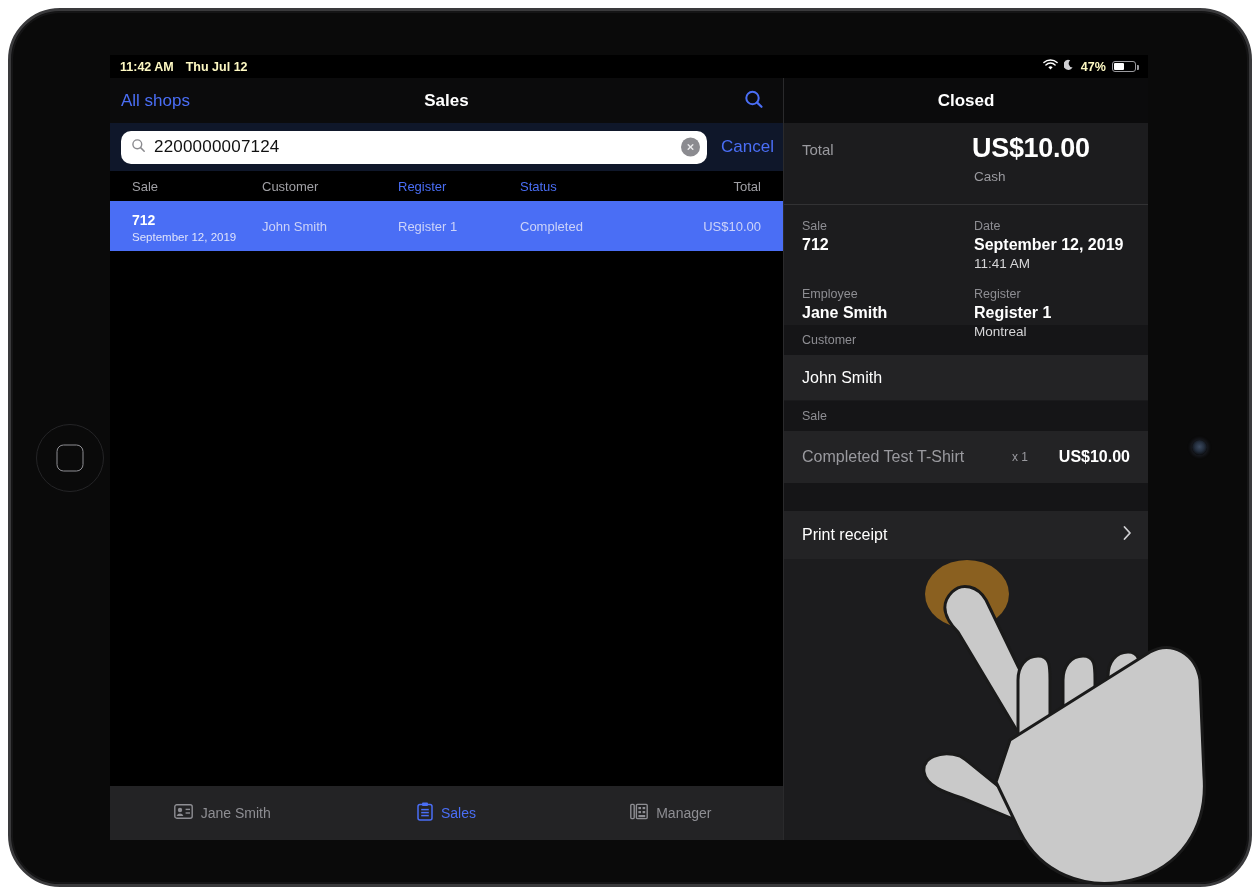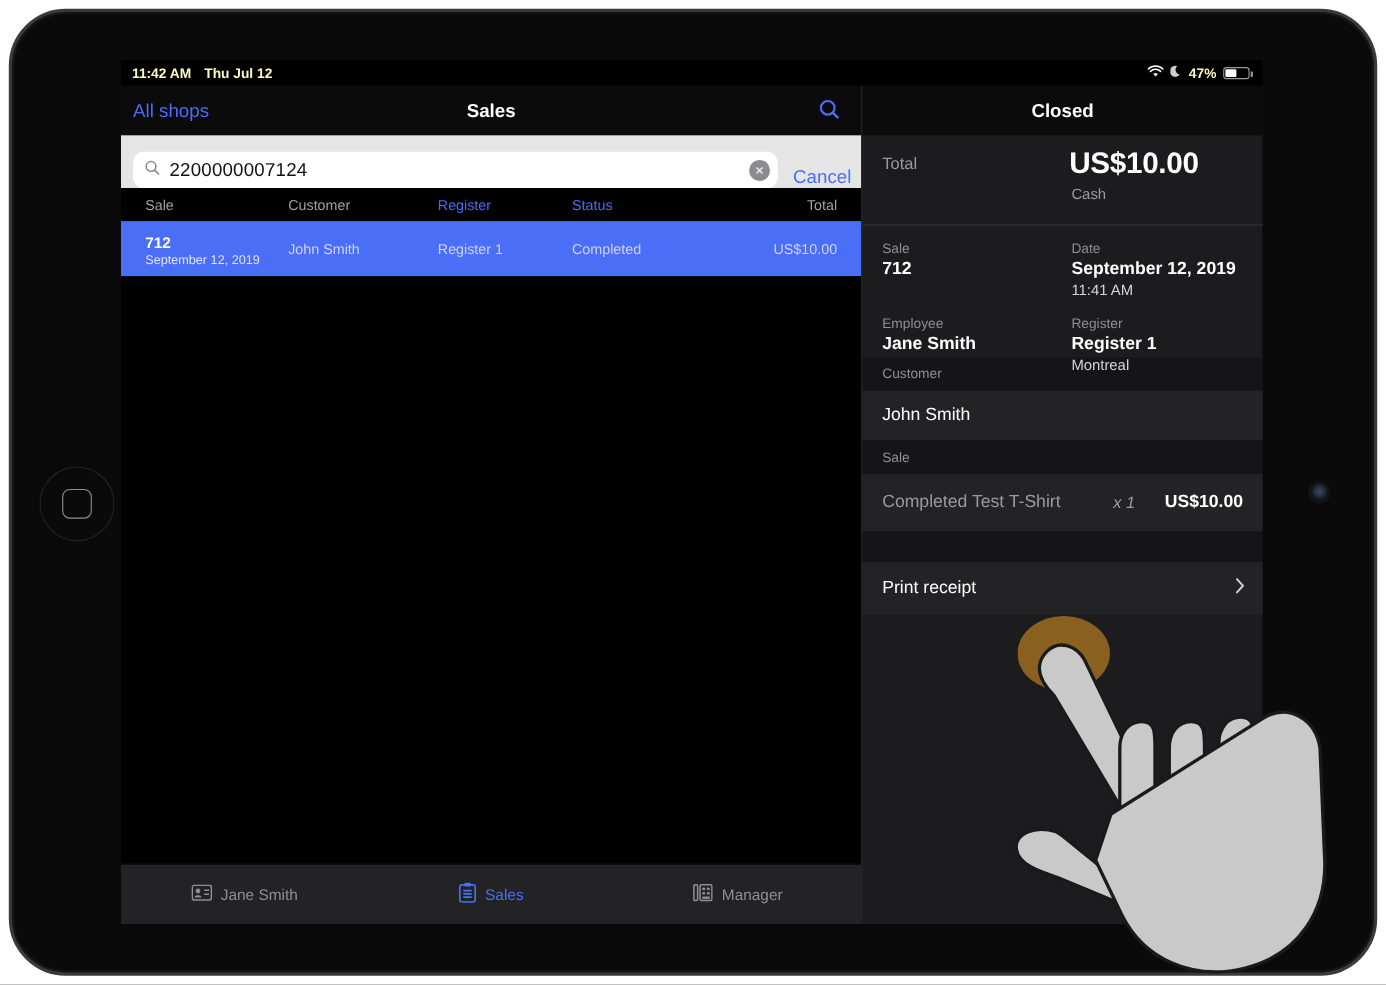--- a/index.html
+++ b/index.html
@@ -51,21 +51,21 @@
   .pane-right{ position:absolute; left:673px; top:23px; width:365px; height:762px; background:#1c1c1e;
                border-left:1px solid #2a2a2c; }
 
   
   .navbar{ position:relative; height:45px; background:#0b0b0c; display:flex; align-items:center; }
   .nav-left{ position:absolute; left:11px; color:#4a6ef5; font-size:17px; }
   .nav-title{ width:100%; text-align:center; color:#fff; font-size:17px; font-weight:bold; }
   .nav-search-btn{ position:absolute; right:16px; top:9px; width:26px; height:26px; }
 
   
-  .searchrow{ position:relative; height:48px; background:#e5e5e5; display:flex; align-items:flex-end; padding:0 0 0 11px; }
+  .searchrow{ position:relative; height:48px; background:#0f172a; display:flex; align-items:center; padding:0 0 0 11px; }
   .searchfield{
     position:relative; width:586px; height:33px; background:#fff; border-radius:10px;
     display:flex; align-items:center; padding:0 10px;
   }
   .searchfield .sf-text{ color:#111; font-size:17px; margin-left:8px; letter-spacing:.2px; }
   .clear-btn{ position:absolute; right:7px; top:50%; transform:translateY(-50%);
     width:19px; height:19px; border-radius:50%; background:#8b8b90;
     display:flex; align-items:center; justify-content:center; }
   .cancel-btn{ margin-left:14px; color:#4a6ef5; font-size:17px; }
 
@@ -108,21 +108,21 @@
   .fld-sub{ color:#d6d6d8; font-size:13.5px; margin-top:2px; font-weight:normal; }
 
   .sec-head{ height:30px; background:#151517; display:flex; align-items:center;
     padding-left:18px; color:#8e8e93; font-size:12.5px; }
   .sec-row{ height:46px; background:#232325; display:flex; align-items:center;
     padding:0 18px; color:#fff; font-size:16px; position:relative; border-bottom:1px solid #1a1a1c; }
   .gap{ height:14px; background:#151517; }
 
   .line-item{ height:52px; background:#232325; display:flex; align-items:center; padding:0 18px; position:relative; }
   .li-name{ color:#9a9a9f; font-size:16px; }
-  .li-qty{ position:absolute; left:228px; color:#9a9a9f; font-size:15px;font-style:italic; }
+  .li-qty{ position:absolute; left:228px; color:#9a9a9f; font-size:12px; }
   .li-amt{ position:absolute; right:18px; color:#fff; font-size:16px; font-weight:bold; }
 
   .action-row{ height:48px; background:#232325; display:flex; align-items:center;
     padding:0 18px; color:#fff; font-size:16px; position:relative; }
   .chev{ position:absolute; right:16px; top:50%; transform:translateY(-50%); }
 
   
   .touch-ring{ position:absolute; left:925px; top:560px; width:85px; height:72px; }
   .hand{ position:absolute; left:900px; top:560px; width:320px; height:340px; }
 </style>

